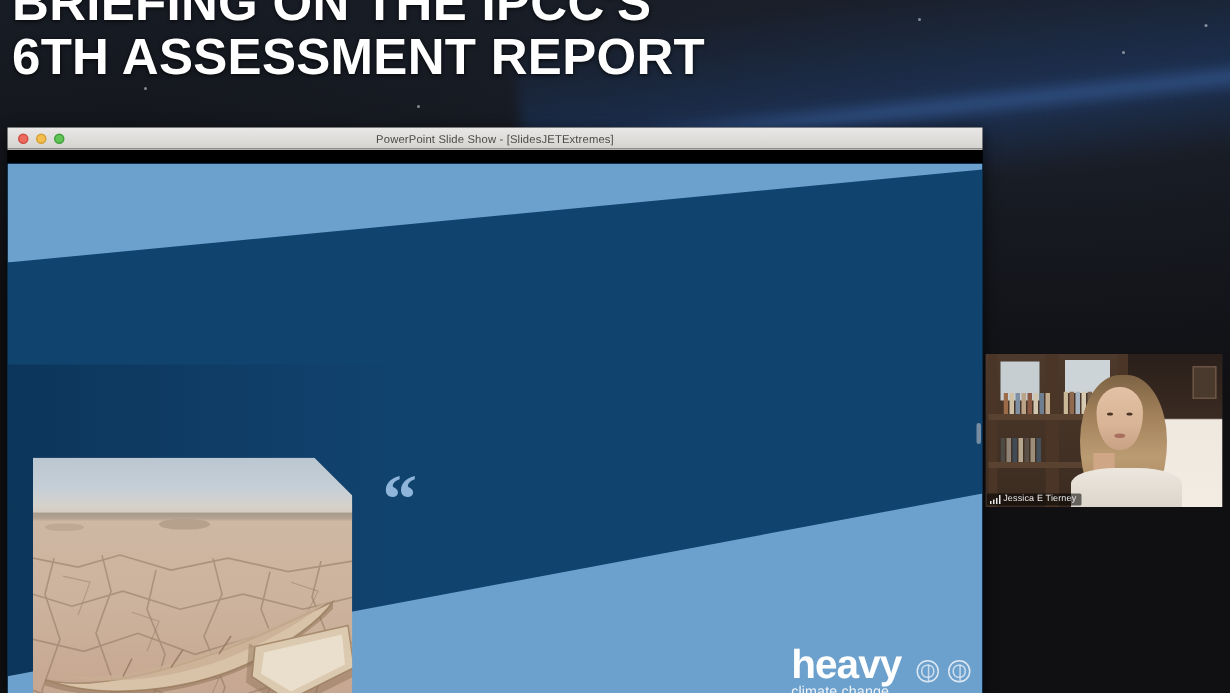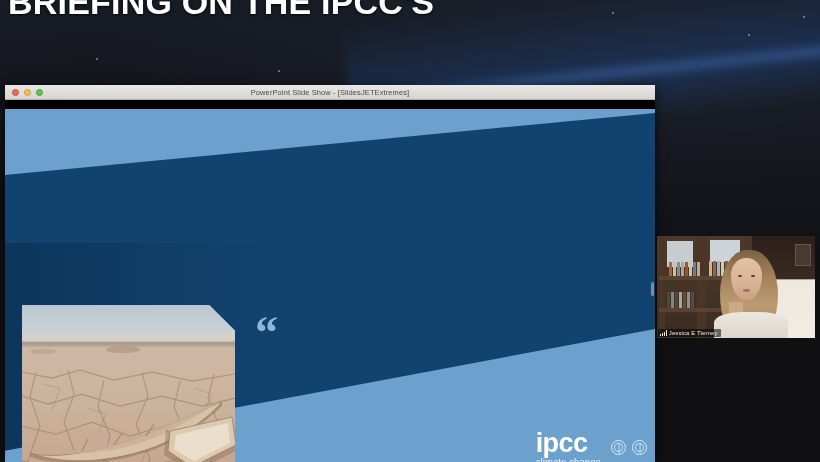--- a/index.html
+++ b/index.html
@@ -398,20 +398,21 @@
   <div class="bg-limb"></div>
   <div class="bg-limb2"></div>
   <div class="bg-speck" style="left:612px; top:12px;"></div>
   <div class="bg-speck" style="left:803px; top:16px;"></div>
   <div class="bg-speck" style="left:748px; top:34px;"></div>
   <div class="bg-speck" style="left:96px; top:58px;"></div>
   <div class="bg-speck" style="left:278px; top:70px;"></div>
 
   <div class="headline">
     <span class="l1">BRIEFING ON THE IPCC'S</span>
+    <span class="l2">6TH ASSESSMENT REPORT</span>
   </div>
 
   <div id="ppt-window">
 
     <div class="titlebar">
       <div class="lights">
         <span class="light red"></span>
         <span class="light yellow"></span>
         <span class="light green"></span>
       </div>
@@ -477,21 +478,21 @@
           </svg>
         </div>
       </div>
 
       <div class="quote-block">
         <span class="quote-mark">“</span>
       </div>
 
       <div class="ipcc">
         <div class="ipcc-word">
-          <span class="ipcc-main">ipcc</span>
+          <span class="ipcc-main">heavy</span>
           <span class="ipcc-sub">climate change</span>
         </div>
         <div class="emblems">
           <span class="emblem"></span>
           <span class="emblem"></span>
         </div>
       </div>
     </div>
   </div>
 

